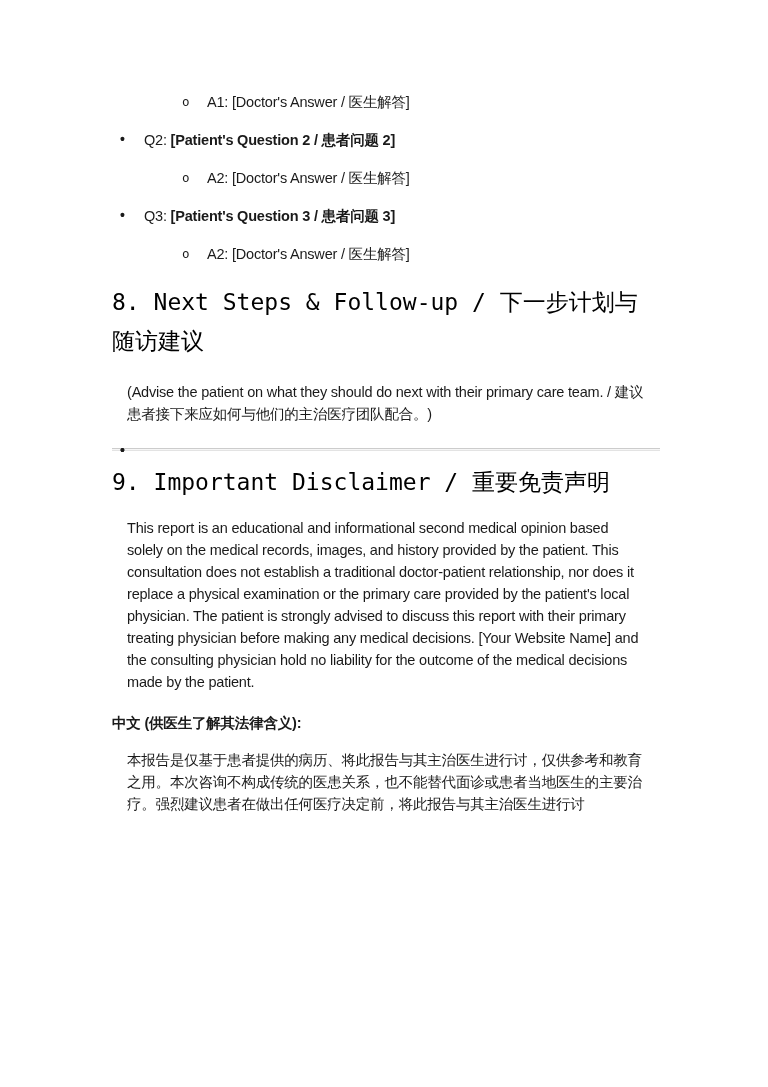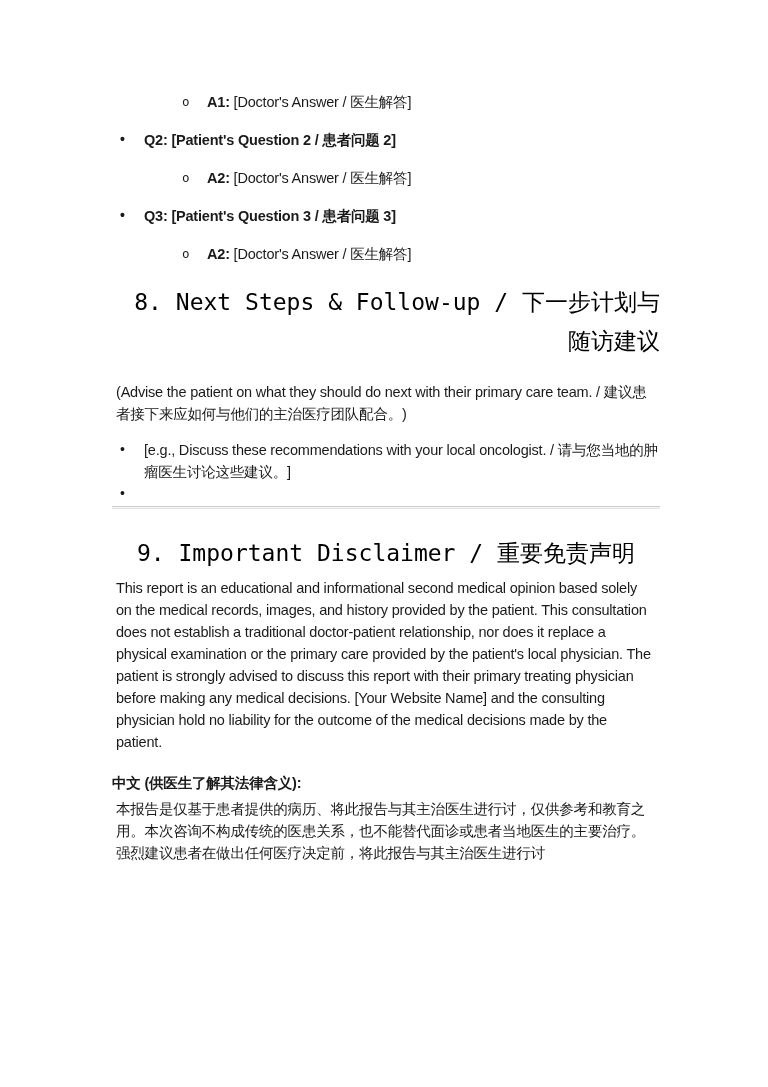--- a/index.html
+++ b/index.html
@@ -25,37 +25,37 @@
   
   .qa-list li { position: relative; margin-bottom: 16px; }
   .li-l1 { padding-left: 32px; }
   .li-l1 > .marker { position: absolute; left: 8px; top: -1px; font-size: 14px; }
   .li-l2 { padding-left: 95px; }
   .li-l2 > .marker {
     position: absolute; left: 70px; top: 0;
     font-family: "DejaVu Sans Mono", "Liberation Mono", monospace;
     font-size: 12.5px;
   }
-  .qa-list .prefix { font-weight: bold; }
+  .qa-list .prefix { font-weight: normal; }
   .bold-line { font-weight: bold; }
 
   
   .doc-h1 {
     font-family: "DejaVu Sans Mono", "Liberation Mono", monospace;
     font-weight: normal;
     font-size: 23px;
     line-height: 39px;
     letter-spacing: 0;
     color: #000000;
     margin: 0;
   }
-  .h8 { margin-top: 18px; text-align: right; }
-  .h9 { margin-top: 25px; text-align: center; }
+  .h8 { margin-top: 18px; }
+  .h9 { margin-top: 12px; }
 
-  .para { margin: 4px; }
+  .para { margin: 15px; }
   .intro8 { margin-top: 20px; }
   .intro9 { margin-top: 14px; }
 
   .bullets { margin-top: 14px; }
   .bullets li { position: relative; padding-left: 32px; margin-bottom: 0; }
   .bullets .marker { position: absolute; left: 8px; top: -1px; font-size: 14px; }
 
   .hr-divider {
     margin-top: 23px;
     height: 1px;
@@ -97,21 +97,20 @@
       </li>
     </ul>
 
     <h1 class="doc-h1 h8">8. Next Steps &amp; Follow-up / 下一步计划与随访建议</h1>
 
     <p class="para intro8">(Advise the patient on what they should do next with their primary care team. / 建议患者接下来应如何与他们的主治医疗团队配合。)</p>
 
     <ul class="bullets">
       <li>
         <span class="marker">•</span>
-        <span>[e.g., Discuss these recommendations with your local oncologist. / 请与您当地的肿瘤医生讨论这些建议。]</span>
       </li>
       <li>
         <span class="marker">•</span>
       </li>
     </ul>
 
     <div class="hr-divider"></div>
 
     <h1 class="doc-h1 h9">9. Important Disclaimer / 重要免责声明</h1>
 

